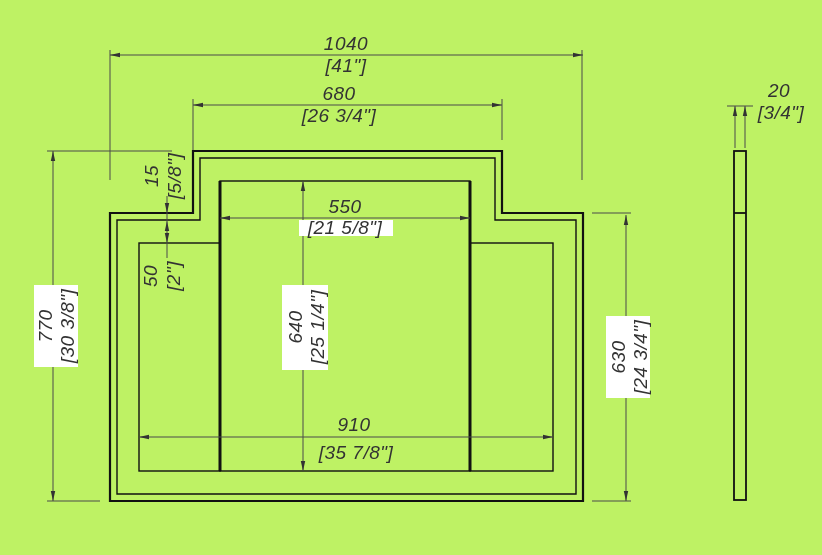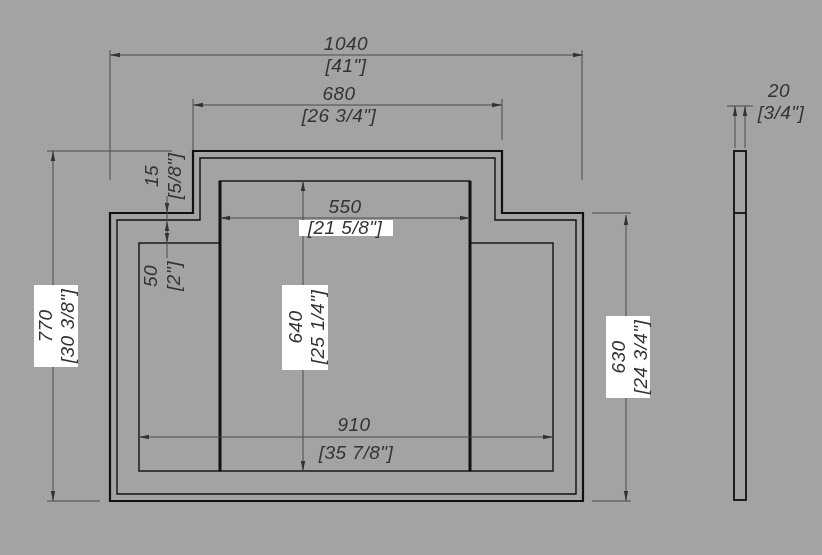--- a/index.html
+++ b/index.html
@@ -1,16 +1,16 @@
 <!DOCTYPE html>
 <html><head>
 <meta charset="utf-8">
 <style>
   html,body{margin:0;padding:0;background:#ffffff;}
-  .canvas{position:relative;width:822px;height:555px;background:#a3a3a3;overflow:hidden;}
+  .canvas{position:relative;width:822px;height:555px;background:#bef264;overflow:hidden;}
   svg{display:block;}
   .obj{stroke:#111111;fill:none;}
   .obj-outer{stroke-width:2.2;}
   .obj-inner{stroke-width:1.4;}
   .obj-panel{stroke-width:1.4;}
   .obj-thick{stroke-width:3;}
   .dim{stroke:#4a4a4a;stroke-width:1;fill:none;}
   .arr{fill:#333333;stroke:none;}
   .mask{fill:#ffffff;stroke:none;}
   .dtxt{font-family:"Liberation Sans",sans-serif;font-style:italic;font-size:19px;

